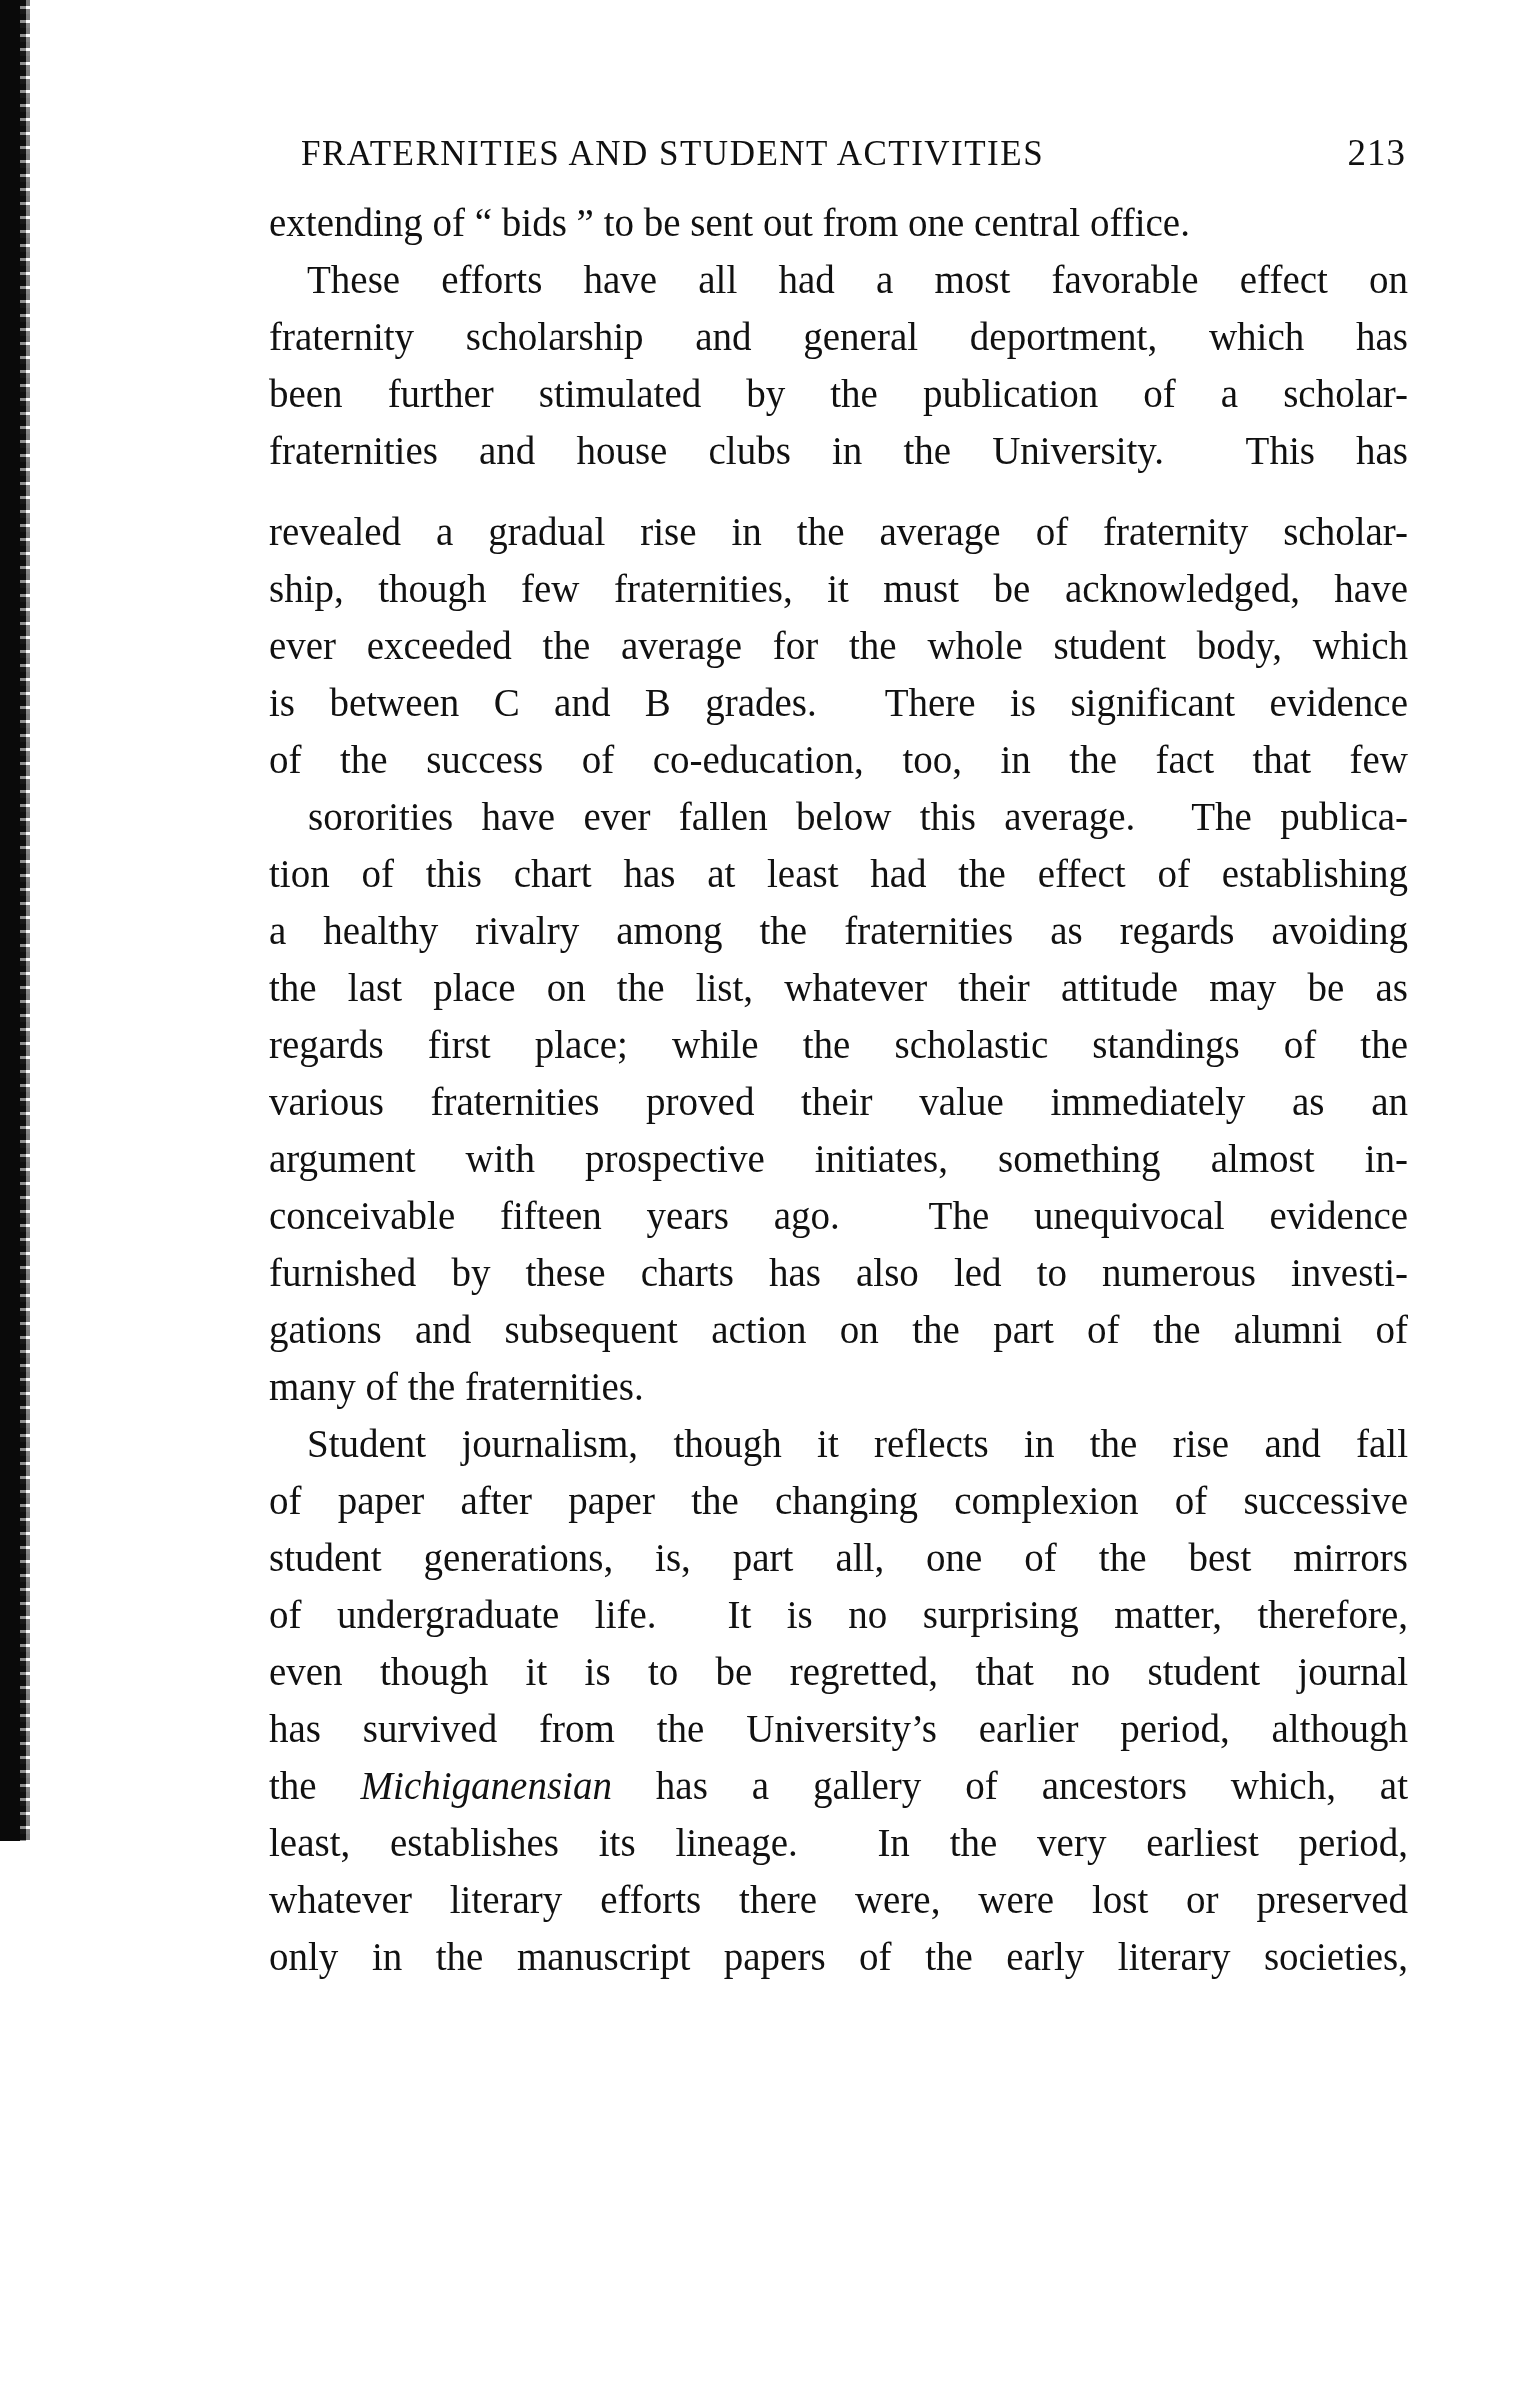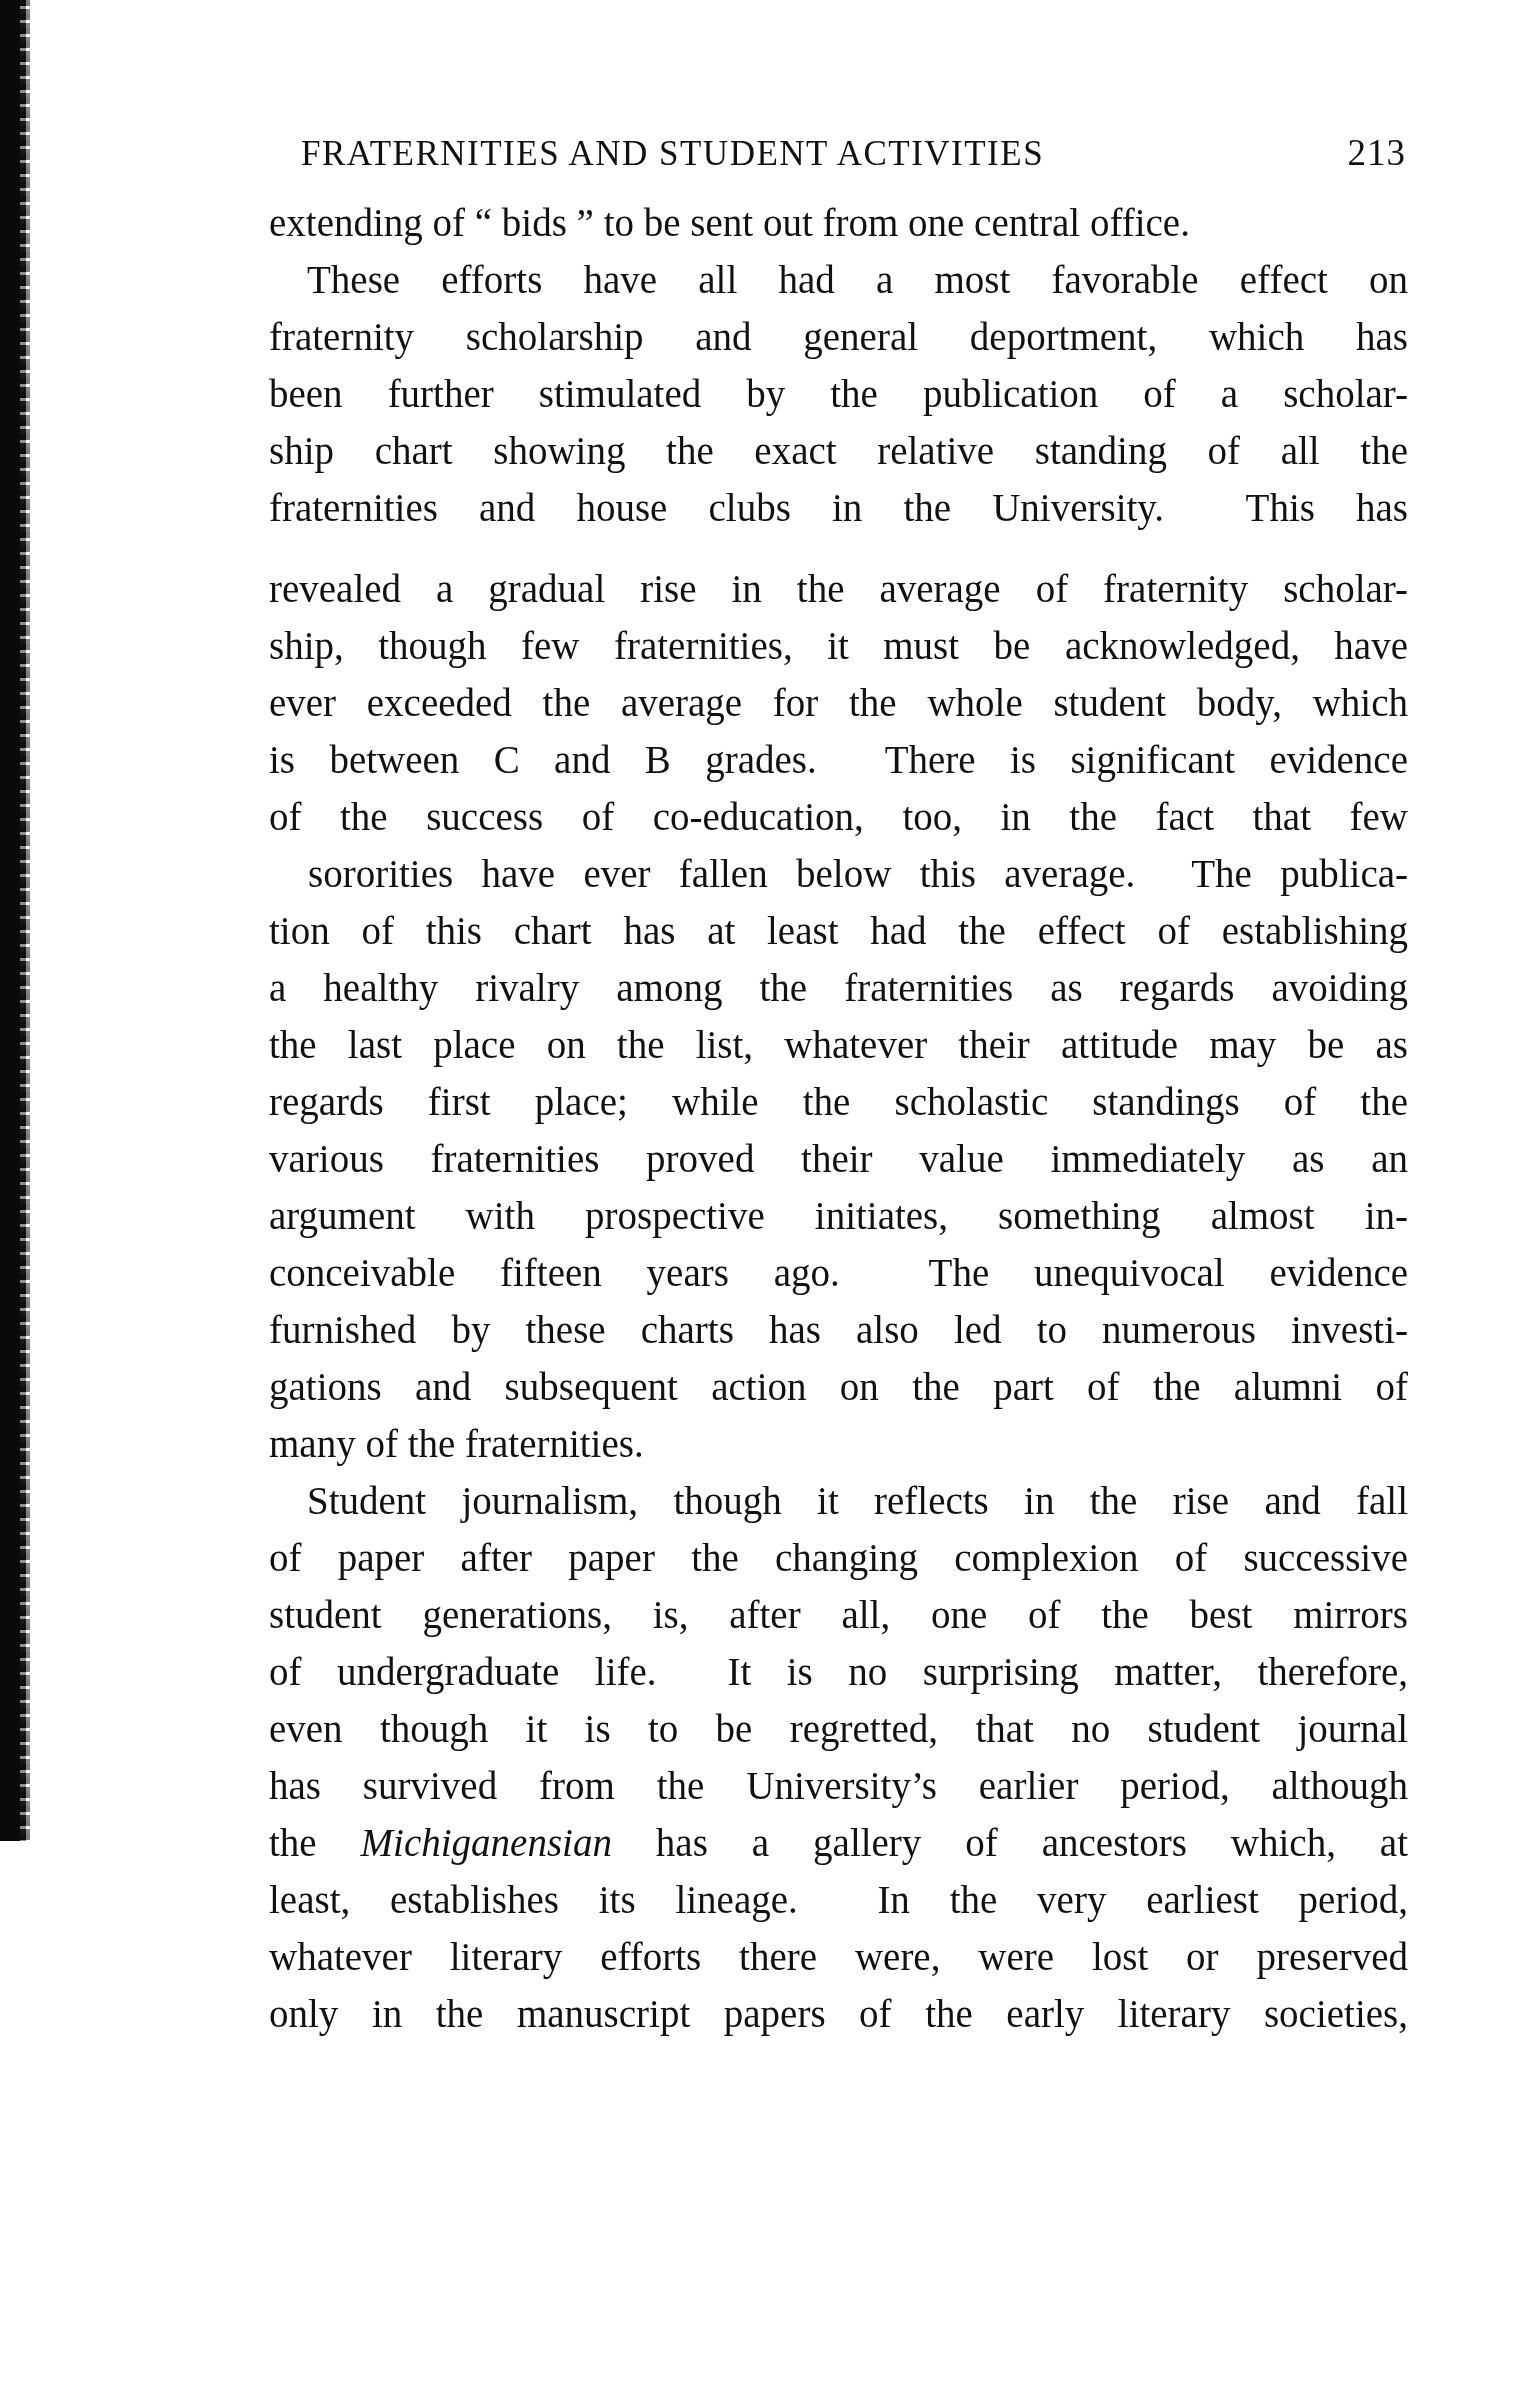--- a/index.html
+++ b/index.html
@@ -92,21 +92,20 @@
   </div>
 
   <div class="body-text">
 
     <span class="line last" style="white-space: pre;">extending of “ bids ” to be sent out from one central office.</span>
 
     <div>
       <span class="line indent" style="white-space: pre;">These efforts have all had a most favorable effect on</span>
       <span class="line" style="white-space: pre;">fraternity scholarship and general deportment, which has</span>
       <span class="line" style="white-space: pre;">been further stimulated by the publication of a scholar-</span>
-      <span class="line" style="white-space: pre;">ship chart showing the exact relative standing of all the</span>
       <span class="line" style="white-space: pre;">fraternities and house clubs in the University.  This has</span>
       <span class="line" style="white-space: pre; margin-top: 24px;">revealed a gradual rise in the average of fraternity scholar-</span>
       <span class="line" style="white-space: pre;">ship, though few fraternities, it must be acknowledged, have</span>
       <span class="line" style="white-space: pre;">ever exceeded the average for the whole student body, which</span>
       <span class="line" style="white-space: pre;">is between C and B grades.  There is significant evidence</span>
       <span class="line" style="white-space: pre;">of the success of co-education, too, in the fact that few</span>
       <span class="line" style="white-space: pre; margin-left: 39px;">sororities have ever fallen below this average.  The publica-</span>
       <span class="line" style="white-space: pre;">tion of this chart has at least had the effect of establishing</span>
       <span class="line" style="white-space: pre;">a healthy rivalry among the fraternities as regards avoiding</span>
       <span class="line" style="white-space: pre;">the last place on the list, whatever their attitude may be as</span>
@@ -115,21 +114,21 @@
       <span class="line" style="white-space: pre;">argument with prospective initiates, something almost in-</span>
       <span class="line" style="white-space: pre;">conceivable fifteen years ago.  The unequivocal evidence</span>
       <span class="line" style="white-space: pre;">furnished by these charts has also led to numerous investi-</span>
       <span class="line" style="white-space: pre;">gations and subsequent action on the part of the alumni of</span>
       <span class="line last" style="white-space: pre;">many of the fraternities.</span>
     </div>
 
     <div>
       <span class="line indent" style="white-space: pre;">Student journalism, though it reflects in the rise and fall</span>
       <span class="line" style="white-space: pre;">of paper after paper the changing complexion of successive</span>
-      <span class="line" style="white-space: pre;">student generations, is, after all, one of the best mirrors</span>
+      <span class="line" style="white-space: pre;">student generations, is, part all, one of the best mirrors</span>
       <span class="line" style="white-space: pre;">of undergraduate life.  It is no surprising matter, therefore,</span>
       <span class="line" style="white-space: pre;">even though it is to be regretted, that no student journal</span>
       <span class="line" style="white-space: pre;">has survived from the University’s earlier period, although</span>
       <span class="line" style="white-space: pre;"><span>the </span><i>Michiganensian</i><span> has a gallery of ancestors which, at</span></span>
       <span class="line" style="white-space: pre;">least, establishes its lineage.  In the very earliest period,</span>
       <span class="line" style="white-space: pre;">whatever literary efforts there were, were lost or preserved</span>
       <span class="line" style="white-space: pre;">only in the manuscript papers of the early literary societies,</span>
     </div>
   </div>
 </div>

